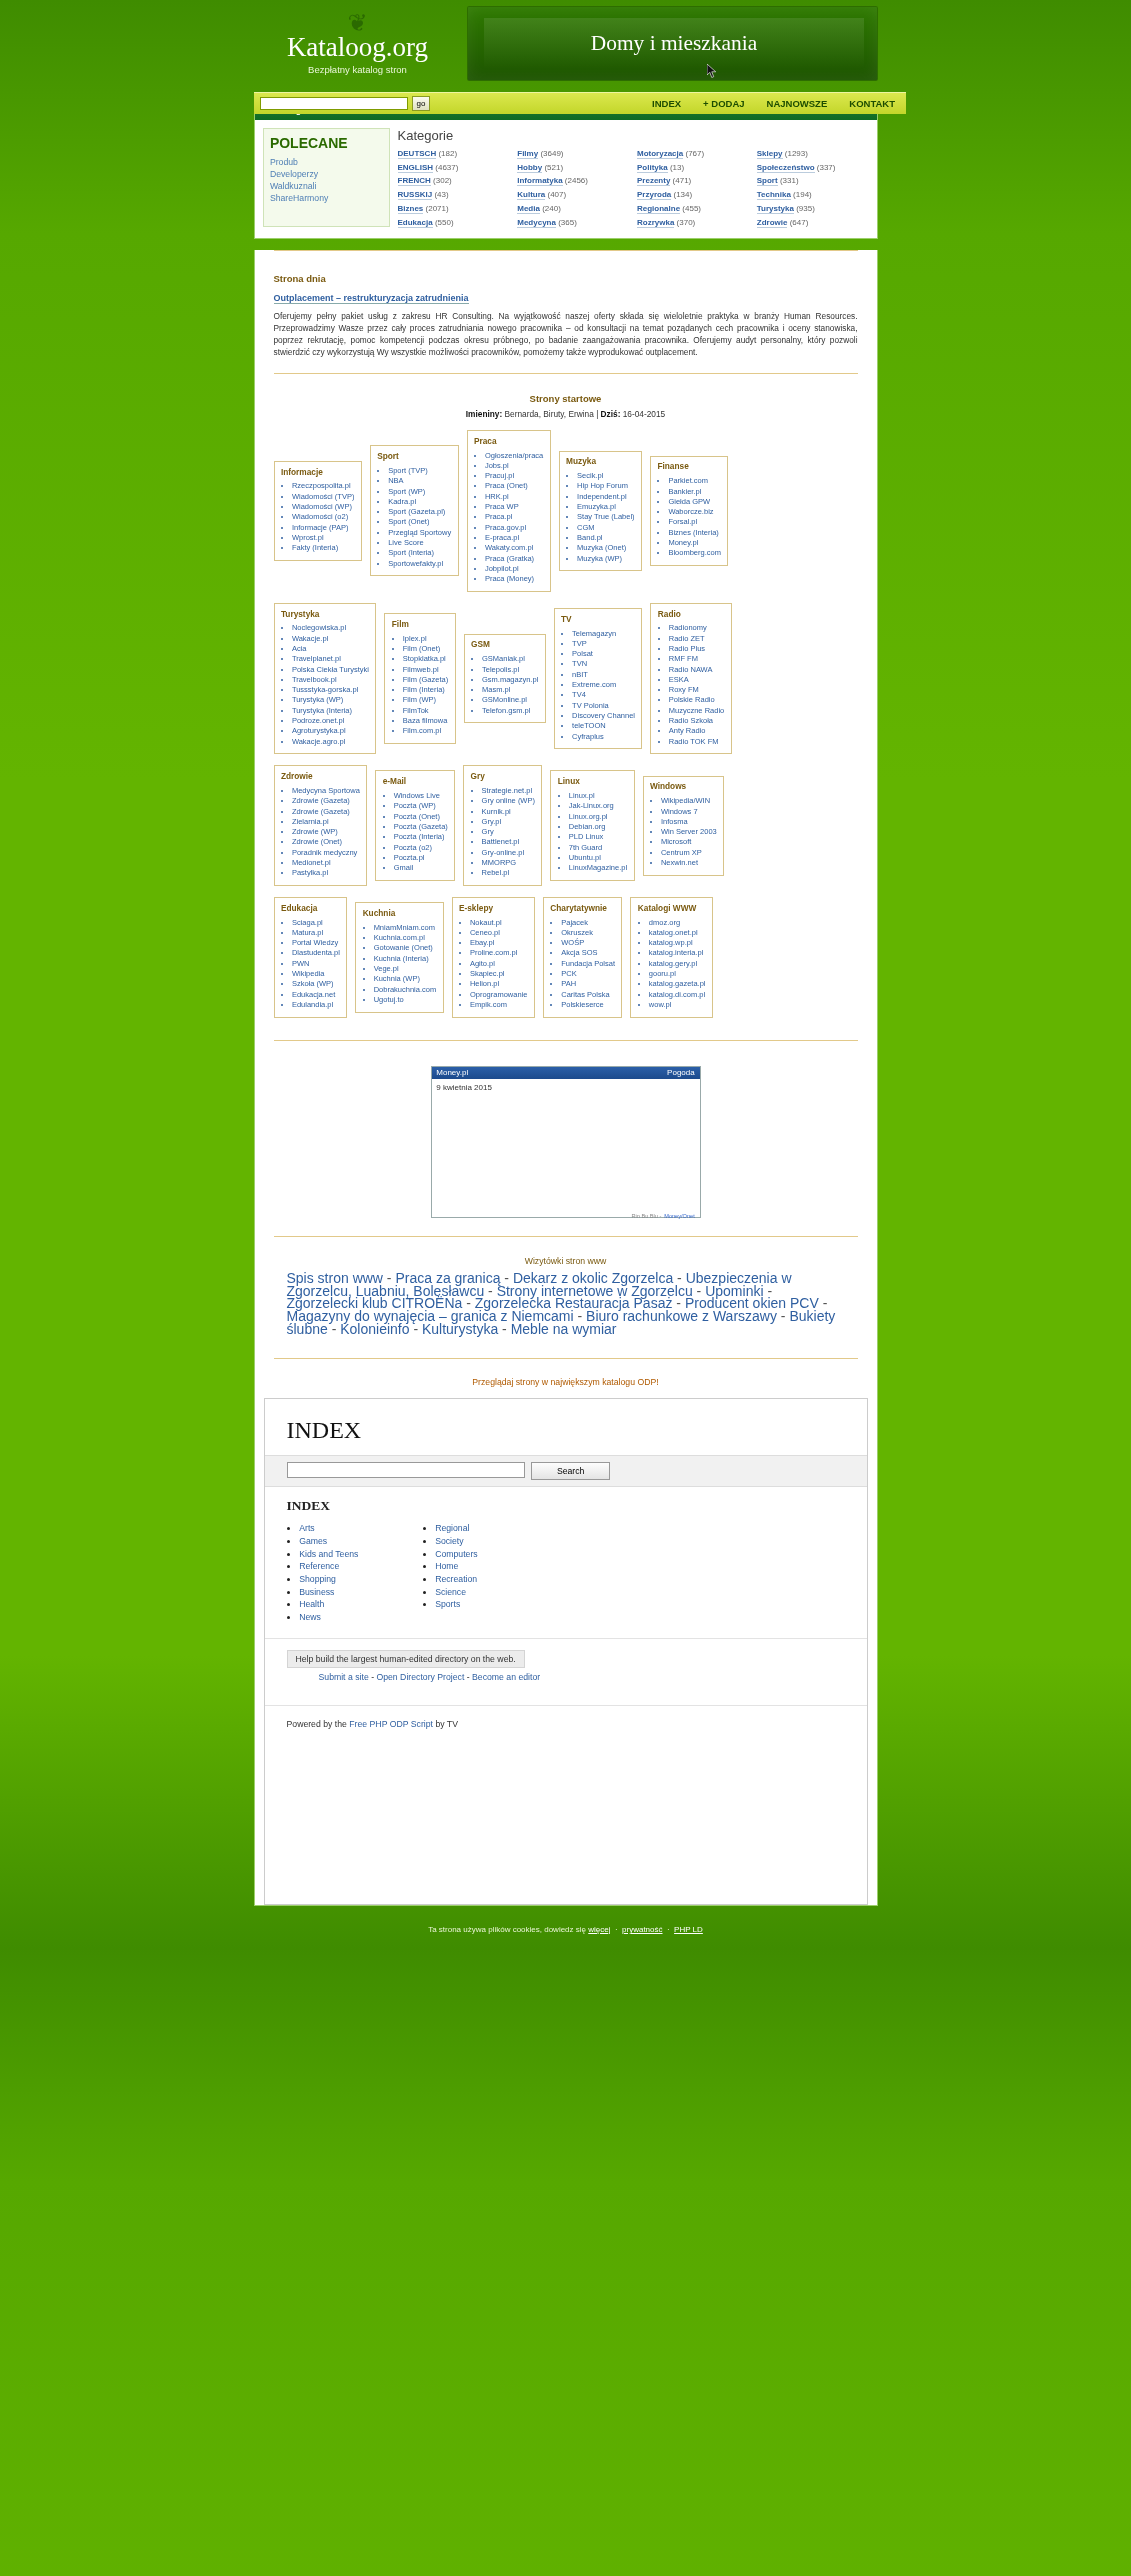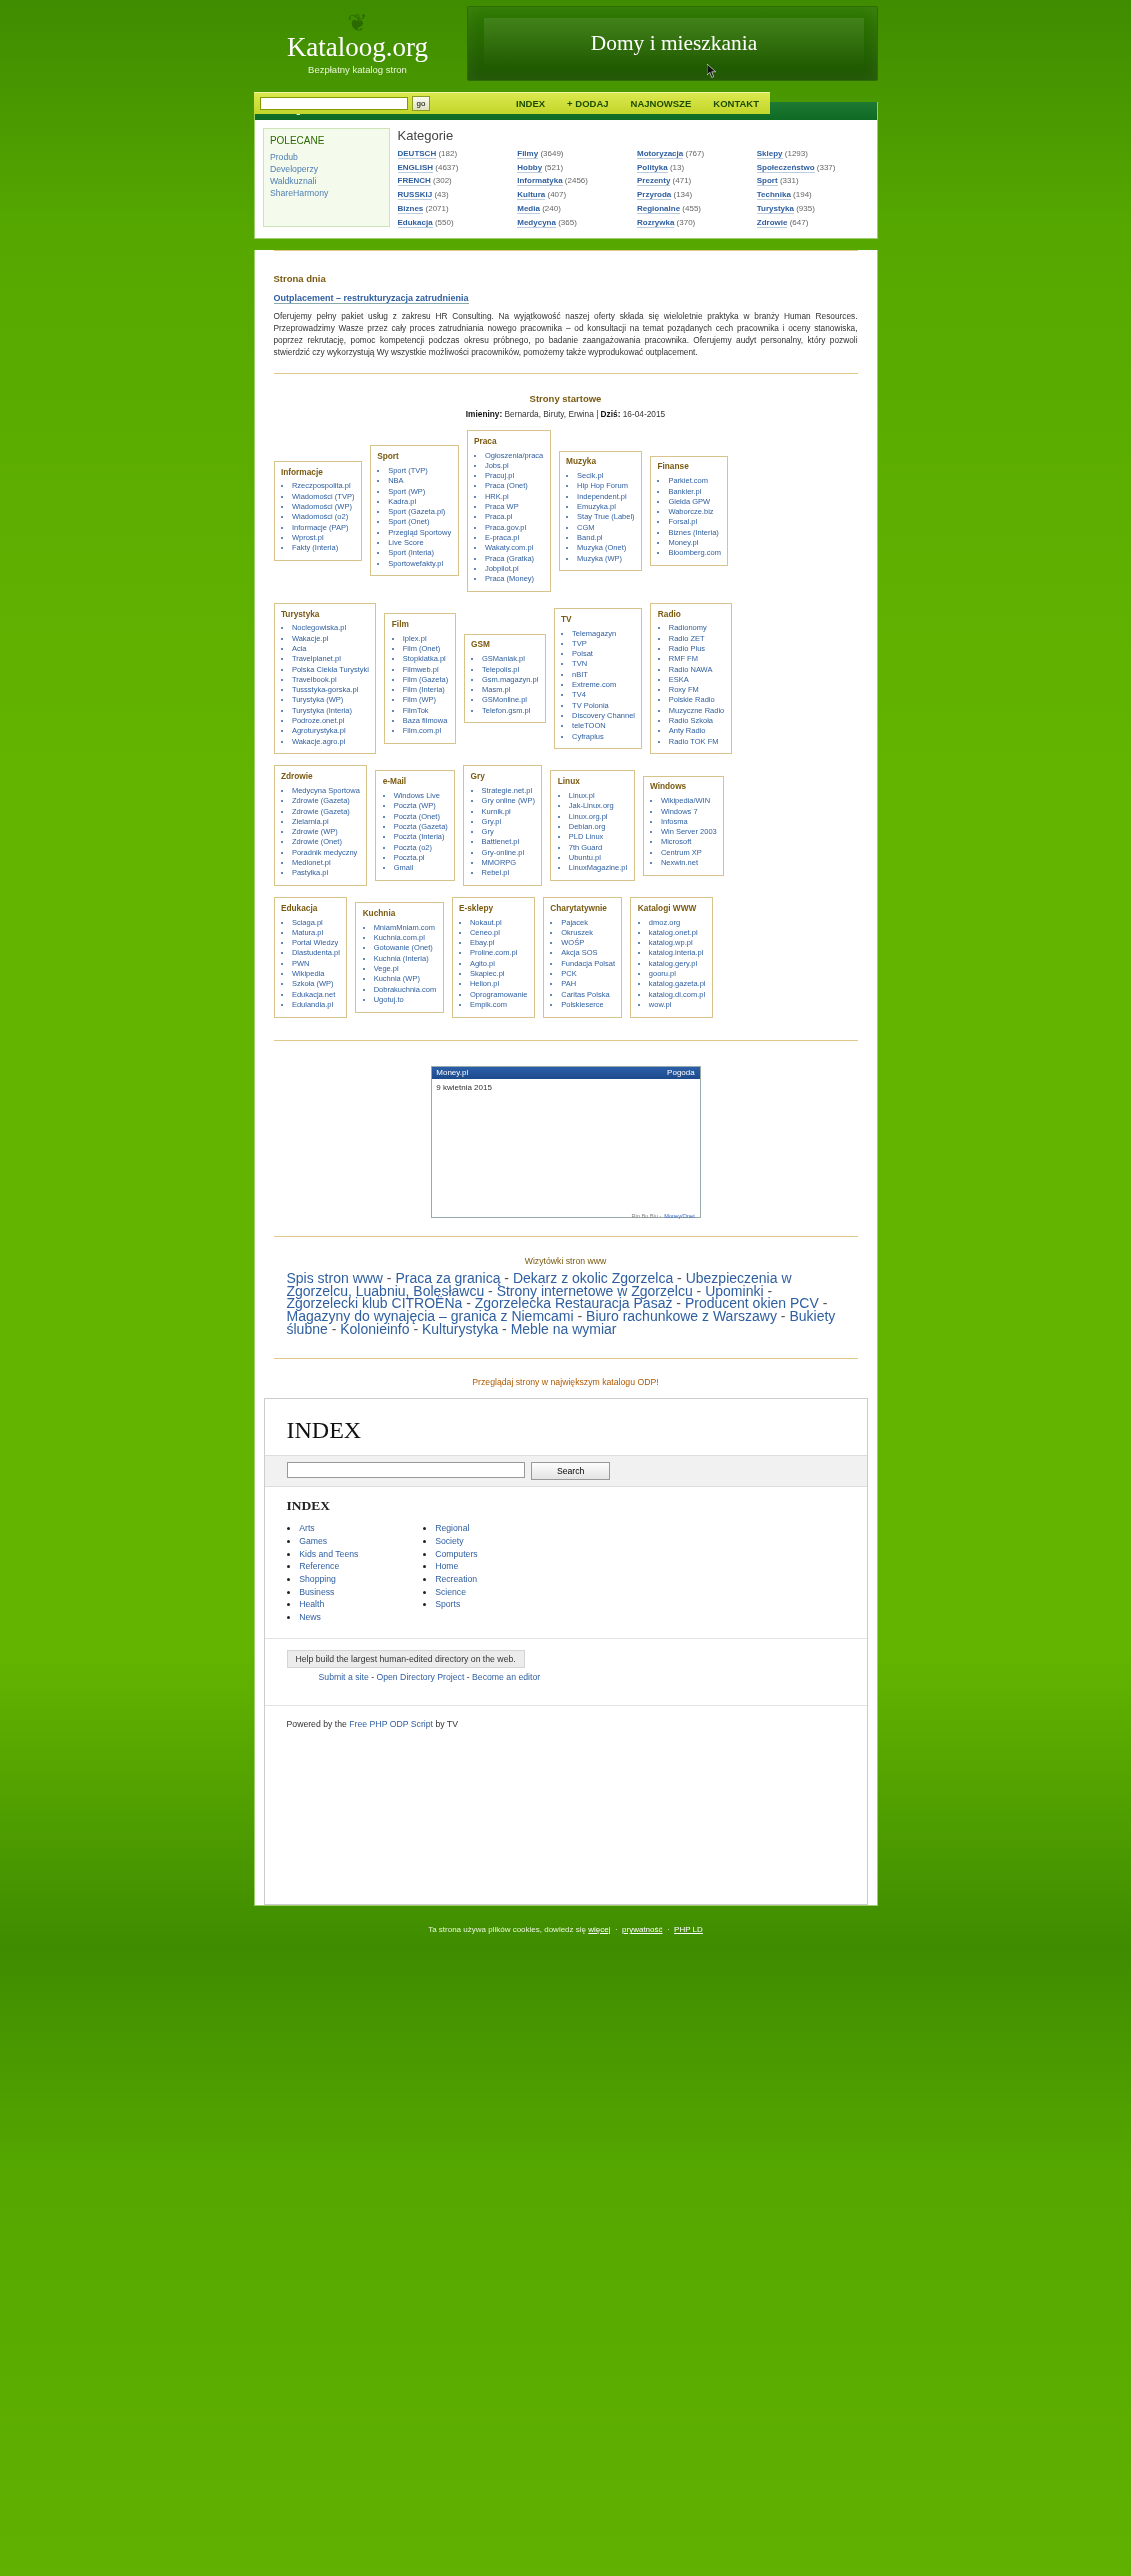--- a/index.html
+++ b/index.html
@@ -32,21 +32,21 @@
     position:absolute; left:16px; top:11px; width:380px; height:51px;
     background:linear-gradient(180deg,rgba(255,255,255,0.10),rgba(255,255,255,0));
     display:flex; align-items:center; justify-content:center;
   }
   .banner-text { color:#ffffff; font-size:21.4px; font-family:"Liberation Serif", serif; }
   .cursor { position:absolute; left:707px; top:64px; width:8px; height:11px; }
   .cursor svg { display:block; }
 
   
   .navbar {
-    position:absolute; left:254px; top:92px; width:516px; height:22px;
+    position:absolute; left:254px; top:92px; width:652px; height:22px;
     background:linear-gradient(180deg,#dbe84e,#c3d62a);
     border-top:0.8px solid #eef5a0;
     display:flex; align-items:center;
   }
   .search-mini { margin-left:6.4px; display:flex; align-items:center; gap:3.2px; }
   .search-mini input {
     width:148px; height:13.5px; border:0.8px solid #7f9b00; background:#fff;
     font-size:8.7px; padding:0 2.4px;
   }
   .search-mini button {
@@ -64,21 +64,21 @@
   }
   .cat-head {
     height:17.5px; background:linear-gradient(180deg,#1e7a33,#0f6b24);
     color:#ffffff; font-size:8.7px; font-weight:bold; padding:3.2px 0 0 9.5px;
   }
   .cat-body { display:flex; padding:8px 8px 11px 8px; gap:8px; }
   .polecane {
     width:127px; border:0.8px solid #cfe3b8; background:#f4faec; padding:6.4px;
     font-size:8.7px;
   }
-  .polecane h4 { margin:0 0 4.8px 0; font-size:10px; color:#2b6a00; font-weight:normal; }
+  .polecane h4 { margin:0 0 4.8px 0; font-size:14px; color:#2b6a00; font-weight:bold; }
   .polecane a { display:block; color:#4f7fb5; font-size:8.7px; line-height:12px; }
   .kategorie { flex:1; }
   .kategorie h4 { margin:0 0 6.4px 0; font-size:13px; color:#444; font-weight:normal; }
   .kat-grid { display:grid; grid-template-columns:repeat(4,1fr); gap:4.8px 8px; }
   .kat-item { font-size:8px; white-space:nowrap; }
   .kat-item a { color:#2f5fa0; font-weight:bold; border-bottom:0.8px solid #bcd; }
   .kat-item span { color:#666; }
 
   .white-box { background:#ffffff; border:0.8px solid #9ccf6b; border-top:none; padding:0; }
 

